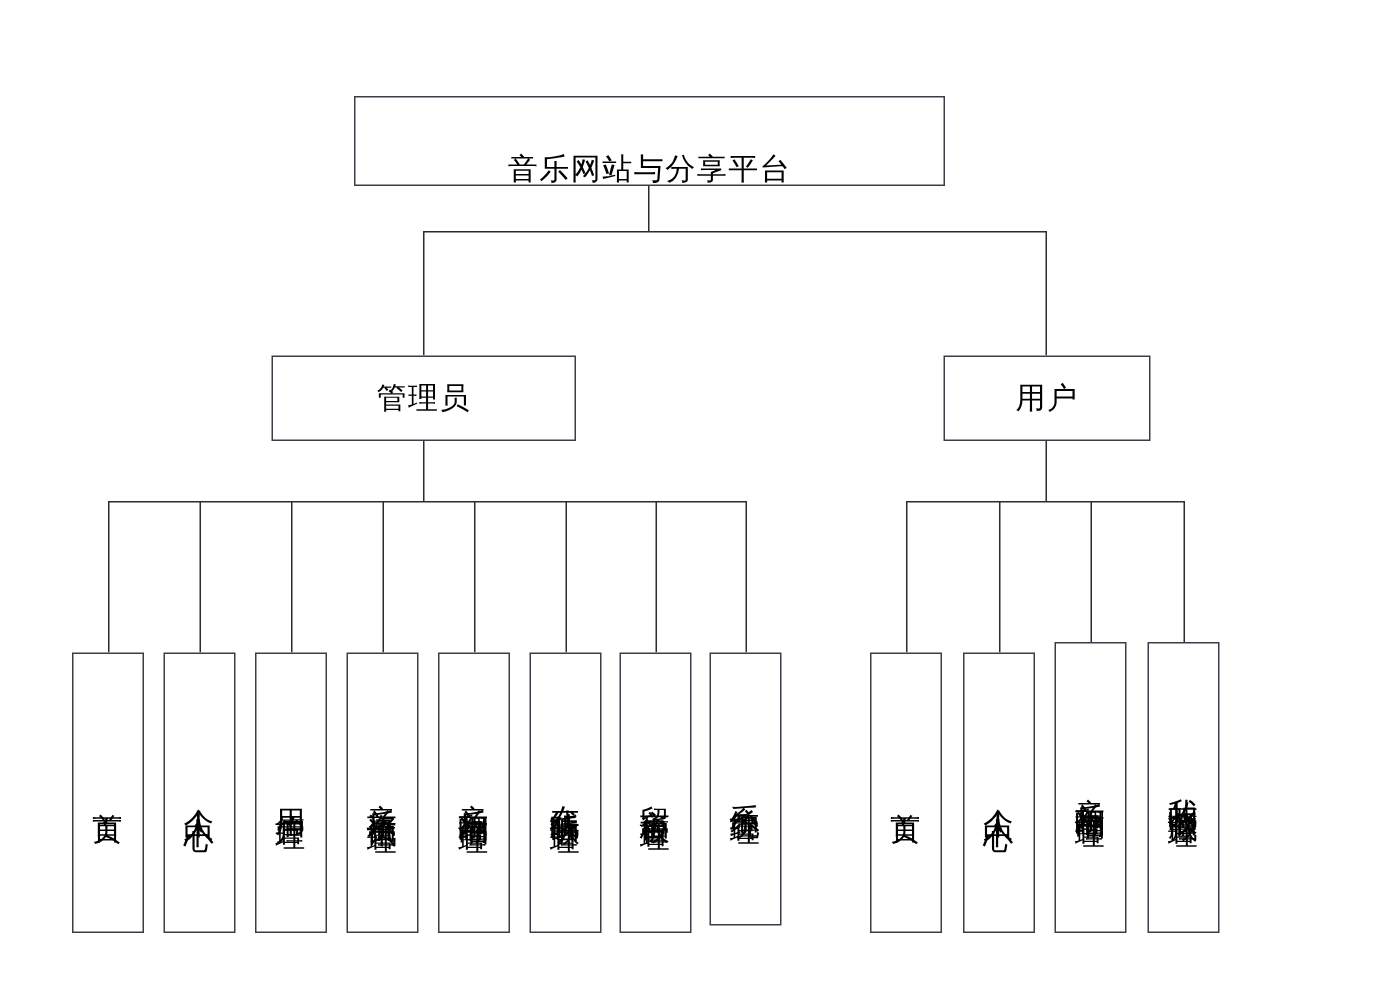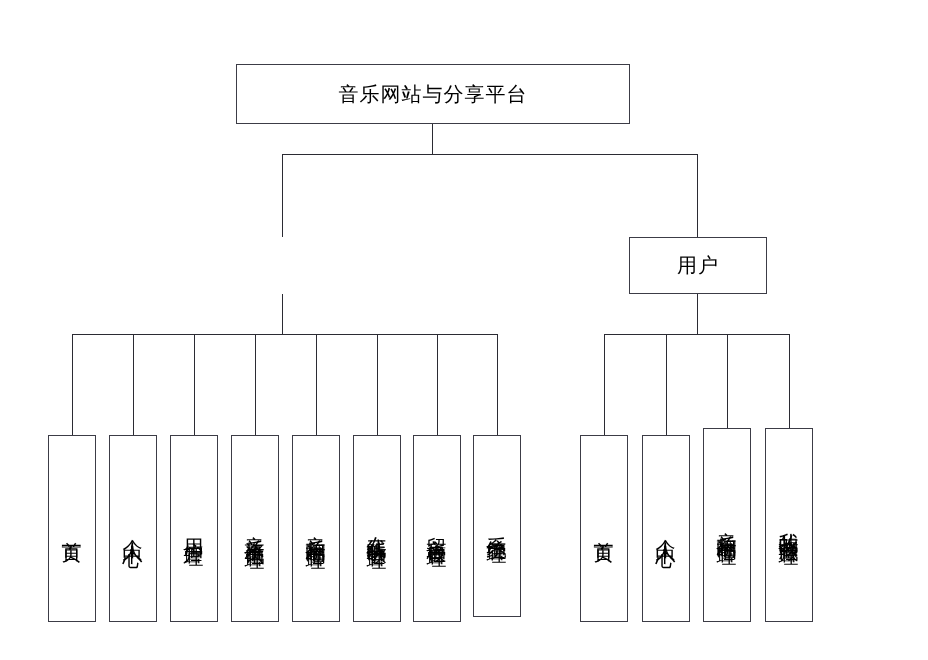--- a/index.html
+++ b/index.html
@@ -72,32 +72,35 @@
     letter-spacing: 0.5px;
     user-select: none;
     white-space: nowrap;
   }
 </style>
 </head>
 <body>
 
 <div id="canvas">
 
-  <div class="node horizontal root" style="left:236px; top:64px; width:394px; height:60px;">
+  <div class="node horizontal root" style="left:236px; top:64px; width:394px; height:60px;align-items:flex-end;">
     <span>音乐网站与分享平台</span>
   </div>
 
   <div class="line-v" style="left:432px; top:124px; height:30px;"></div>
 
   <div class="line-h" style="left:282px; top:154px; width:416px;"></div>
 
   <div class="line-v" style="left:282px; top:154px; height:83px;"></div>
 
   <div class="line-v" style="left:697px; top:154px; height:83px;"></div>
 
+  <div class="node horizontal" style="left:181px; top:237px; width:203px; height:57px;">
+    <span>管理员</span>
+  </div>
 
   <div class="node horizontal" style="left:629px; top:237px; width:138px; height:57px;">
     <span>用户</span>
   </div>
 
   <div class="line-v" style="left:282px; top:294px; height:40px;"></div>
   <div class="line-h" style="left:72px; top:334px; width:426px;"></div>
 
   <div class="line-v" style="left:72px;  top:334px; height:101px;"></div>
   <div class="line-v" style="left:133px; top:334px; height:101px;"></div>

